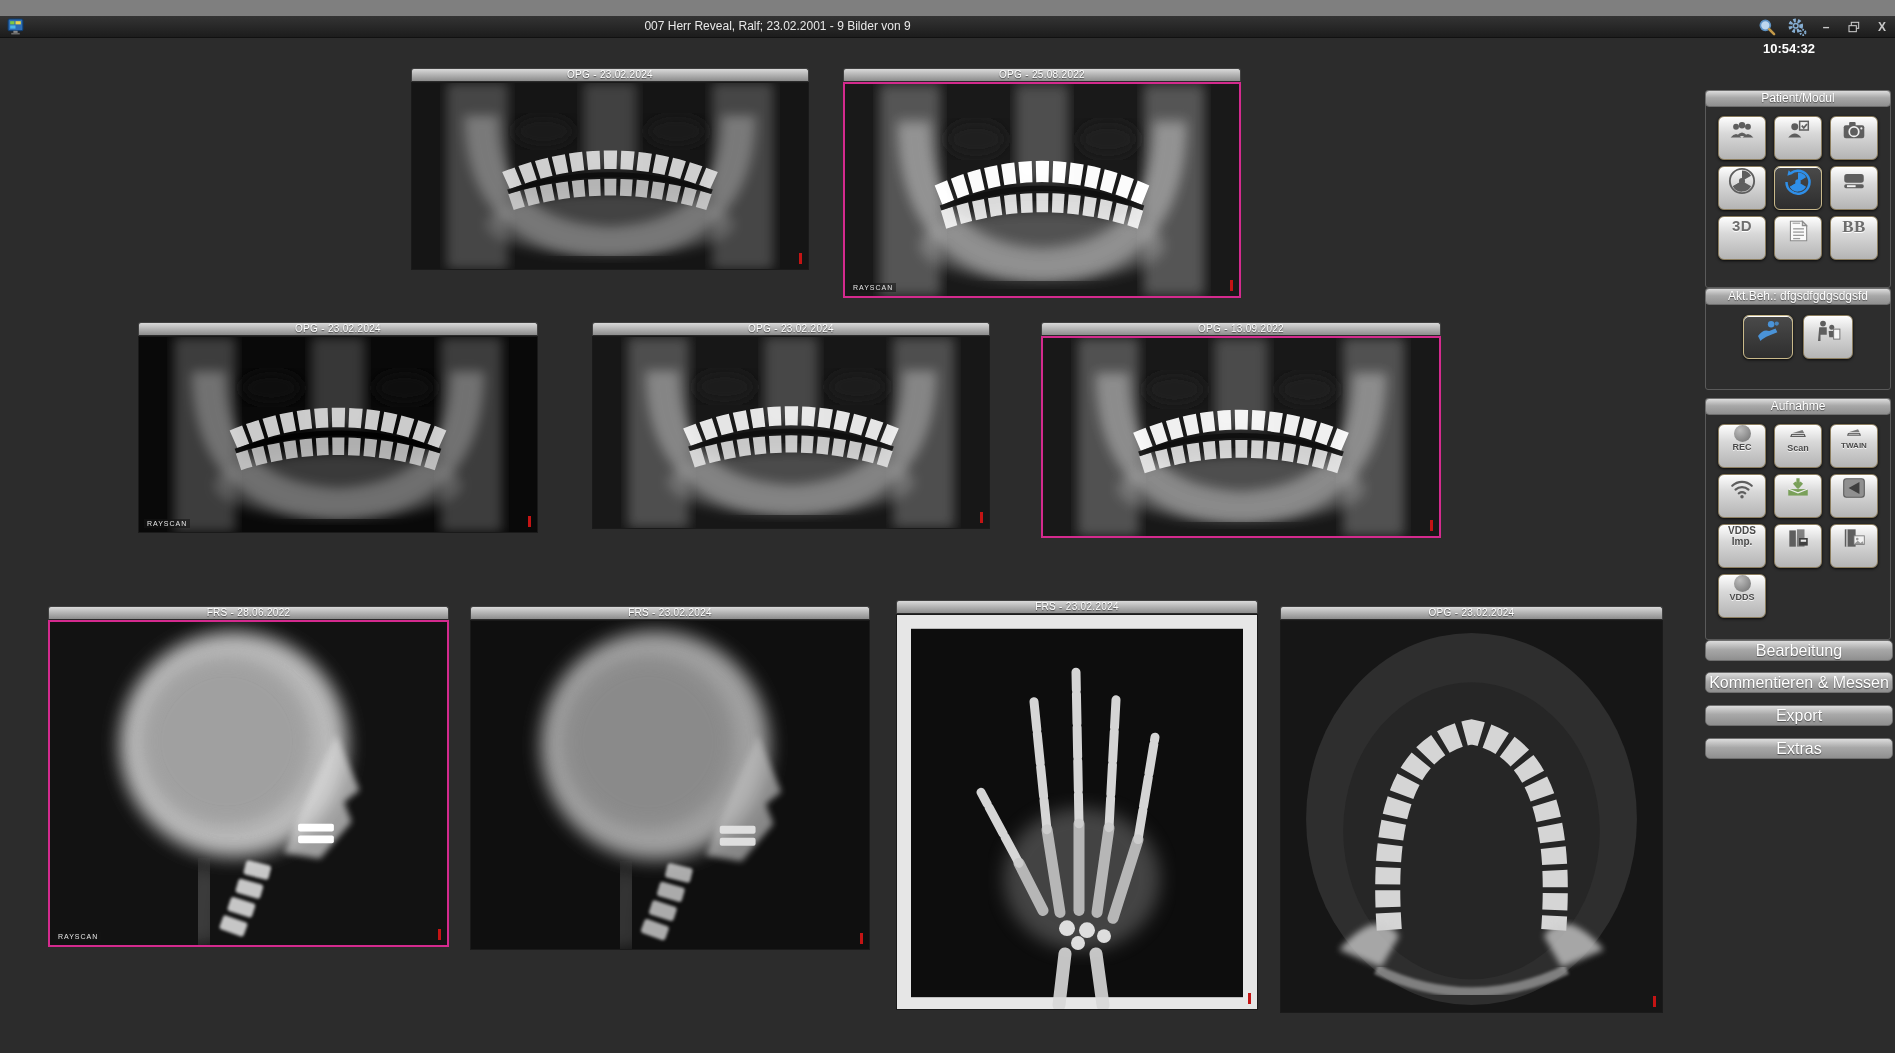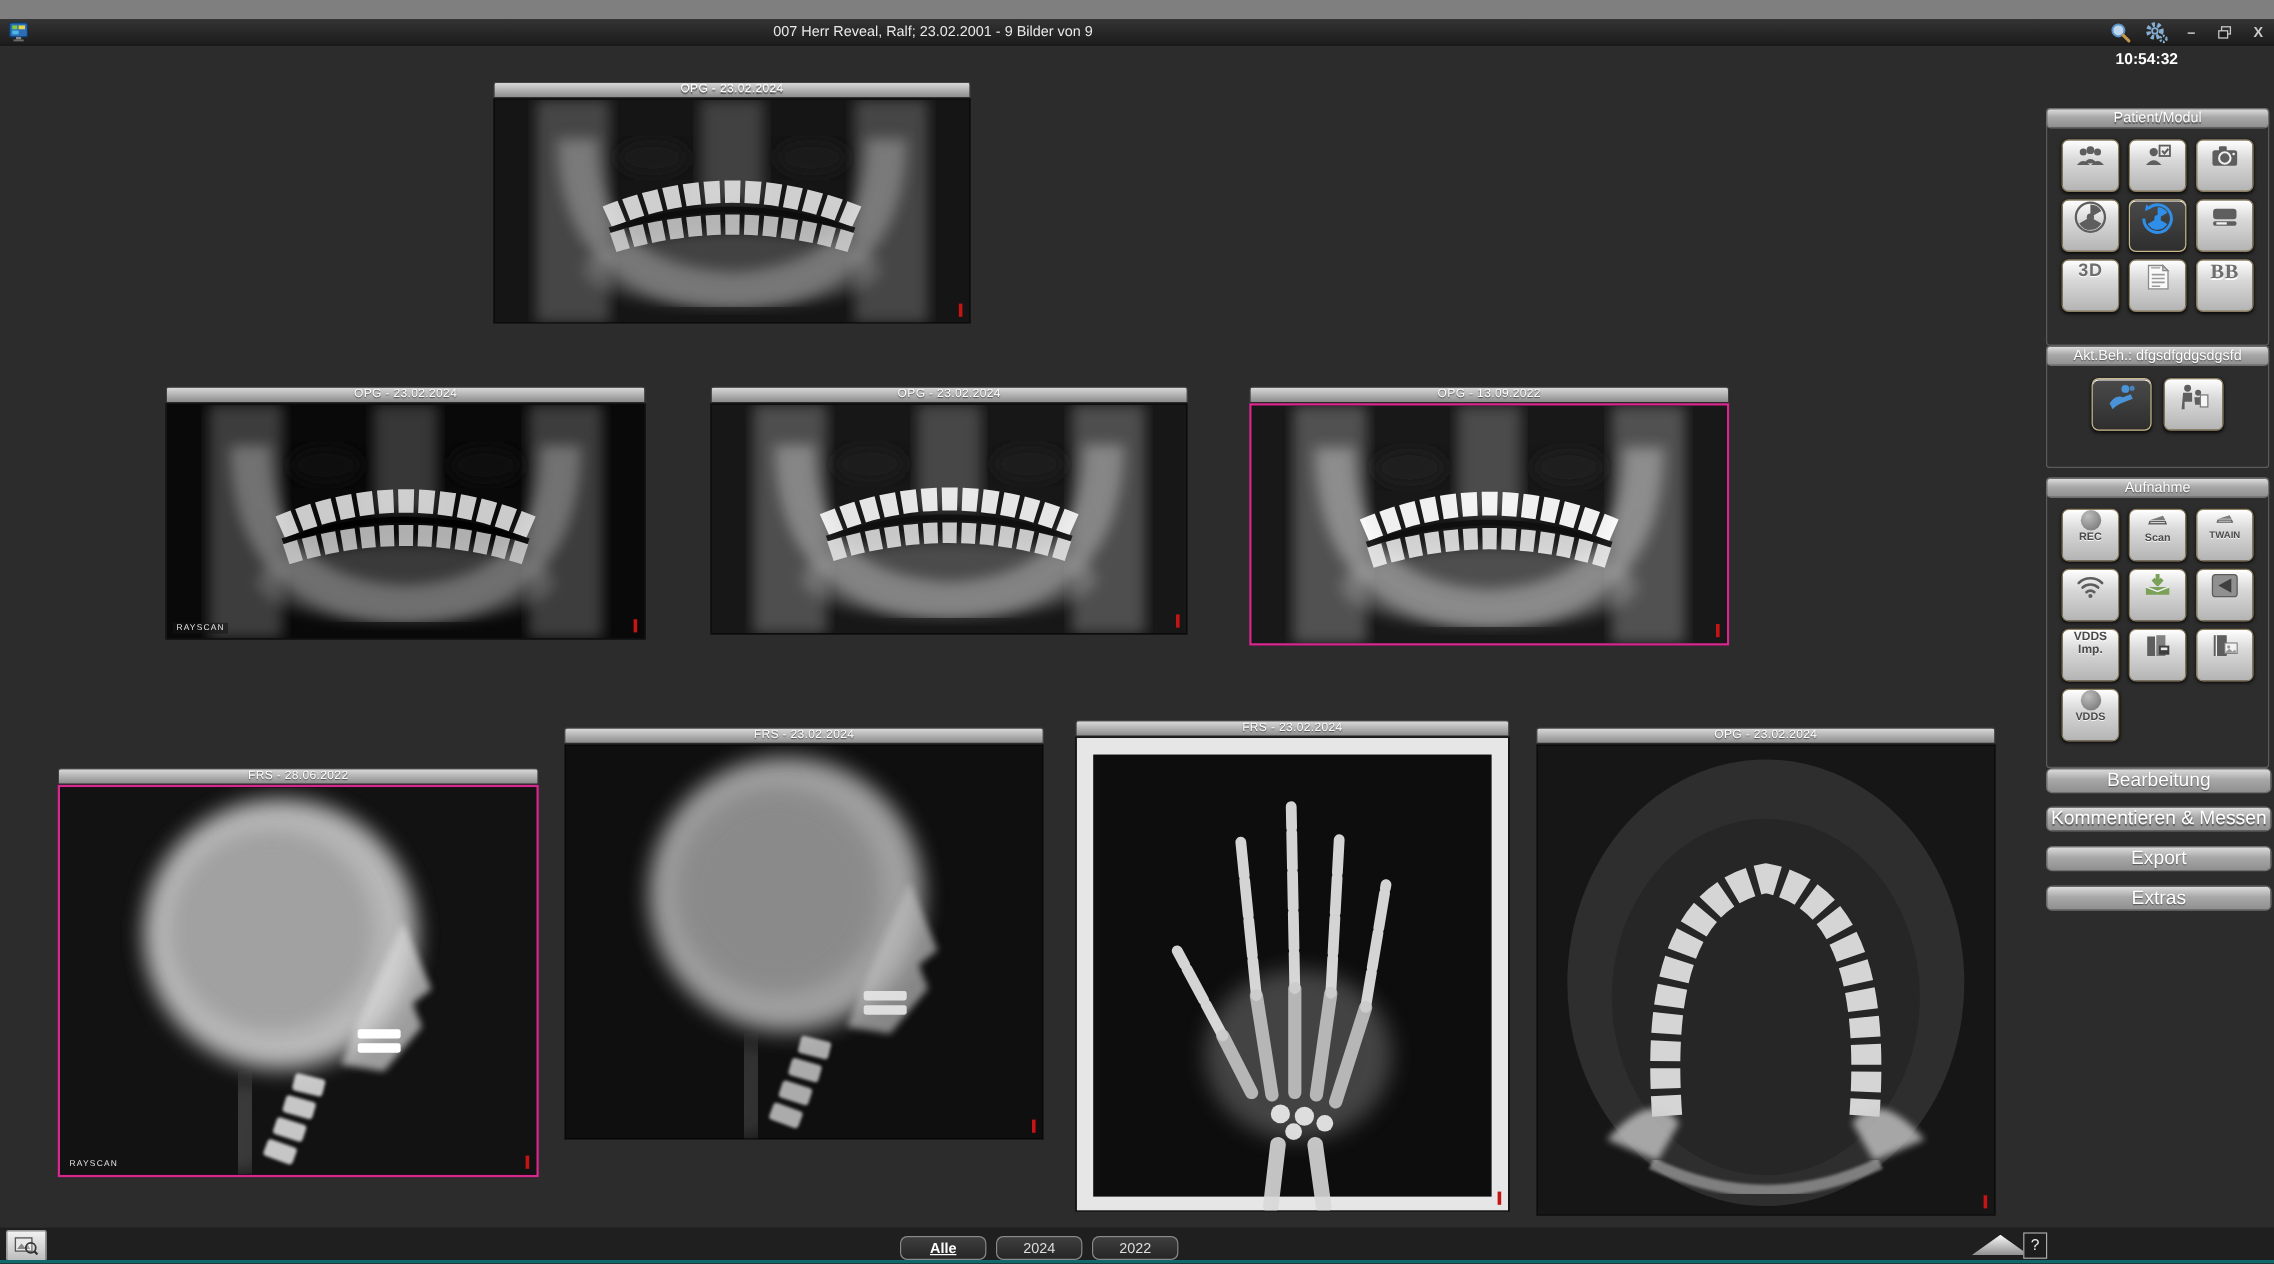--- a/index.html
+++ b/index.html
@@ -340,20 +340,30 @@
     <div class="tile-header"><span>OPG - 23.02.2024</span></div>
     <div class="tile-img" style="height:188px">
       <svg class="ximg v-b095">
           <use href="#sym-opg"></use>
         </svg>
 
       <span class="redmark"></span>
     </div>
   </div>
 
+  <div class="tile selected" style="left:843px;top:68px;width:398px">
+    <div class="tile-header"><span>OPG - 25.08.2022</span></div>
+    <div class="tile-img" style="height:216px">
+      <svg class="ximg v-b115">
+          <use href="#sym-opg"></use>
+        </svg>
+      <span class="wm">RAYSCAN</span>
+      <span class="redmark"></span>
+    </div>
+  </div>
 
   <div class="tile" style="left:138px;top:322px;width:400px">
     <div class="tile-header"><span>OPG - 23.02.2024</span></div>
     <div class="tile-img" style="height:197px">
       <svg class="ximg v-b090">
           <use href="#sym-opg"></use>
         </svg>
       <span class="wm">RAYSCAN</span>
       <span class="redmark"></span>
     </div>
@@ -374,21 +384,21 @@
     <div class="tile-header"><span>OPG - 13.09.2022</span></div>
     <div class="tile-img" style="height:202px">
       <svg class="ximg v-b110">
           <use href="#sym-opg"></use>
         </svg>
 
       <span class="redmark"></span>
     </div>
   </div>
 
-  <div class="tile selected" style="left:48px;top:640px;width:401px">
+  <div class="tile selected" style="left:48px;top:606px;width:401px">
     <div class="tile-header"><span>FRS - 28.06.2022</span></div>
     <div class="tile-img" style="height:327px">
       <svg class="ximg v-b110">
           <use href="#sym-frs"></use>
         </svg>
       <span class="wm">RAYSCAN</span>
       <span class="redmark"></span>
     </div>
   </div>
 
@@ -540,27 +550,14 @@
           </svg>
         </div>
     </div>
   </div>
 
   <div class="action-bar" style="top:640px">Bearbeitung</div>
   <div class="action-bar" style="top:672px">Kommentieren &amp; Messen</div>
   <div class="action-bar" style="top:705px">Export</div>
   <div class="action-bar" style="top:738px">Extras</div>
 
-  <div class="footer">
-    <div class="viewer-btn">
-      <svg width="24" height="22" viewBox="0 0 24 24">
-          <use href="#sym-viewer"></use>
-        </svg>
-    </div>
-    <div class="tab active" style="left:750px">Alle</div>
-    <div class="tab" style="left:830px">2024</div>
-    <div class="tab" style="left:910px">2022</div>
-    <div class="up-triangle"></div>
-    <div class="help-btn">?</div>
-    <div class="teal-line"></div>
-  </div>
 
 </div>
 
 </body></html>

